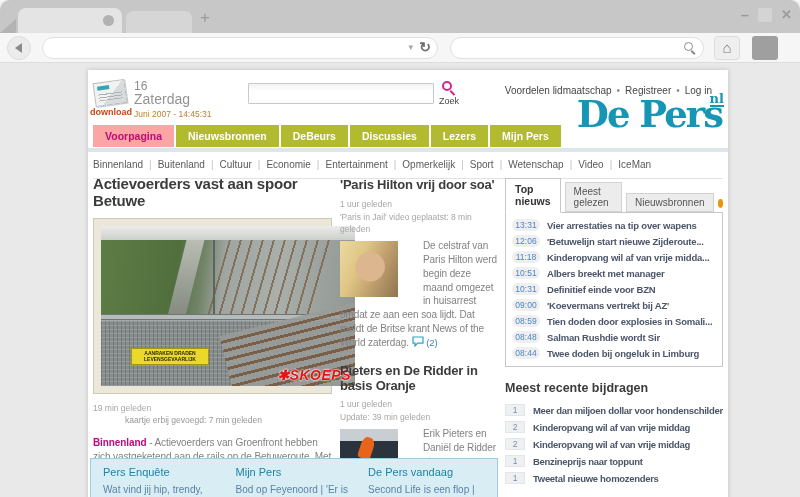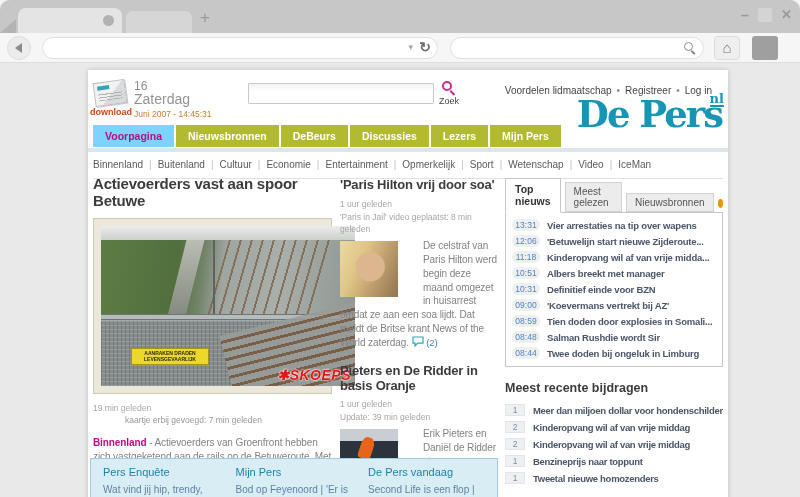--- a/index.html
+++ b/index.html
@@ -75,21 +75,21 @@
   .account-links .sep { color:#8a8a8a; margin:0 5px; }
   .logo { position:absolute; right:6px; top:26px; font-family:"DejaVu Serif", serif; font-weight:bold;
           font-size:37px; line-height:36px; color:#1795b5; letter-spacing:-2px; }
   .logo .tld { position:absolute; right:-2px; top:-4px; font-size:13px; letter-spacing:0;
                border-bottom:2px solid #1795b5; line-height:13px; }
 
   
   .main-nav { position:absolute; left:5px; top:55px; display:flex; }
   .main-nav .tab { background:#b2ba30; color:#fff; font-size:10.5px; font-weight:bold;
                    padding:5px 12px 5px; margin-right:2px; }
-  .main-nav .tab.active { background:#7dd3fc; color:#c0087f; }
+  .main-nav .tab.active { background:#fca5a5; color:#c0087f; }
   .nav-strip { position:absolute; left:0; top:78px; width:100%; height:4px; background:#dde6eb; }
   .sub-nav { position:absolute; left:5px; top:82px; width:630px; padding:7px 0 8px;
              border-bottom:1px solid #e2e2e2; font-size:10px; color:#5a5a5a; display:flex; }
   .sub-nav .sep { color:#c2c2c2; margin:0 6px; }
 
   
   .col-left { position:absolute; left:5px; top:106px; width:240px; }
   .col-mid { position:absolute; left:252px; top:108px; width:161px; }
   .col-side { position:absolute; left:417px; top:108px; width:218px; }
 

